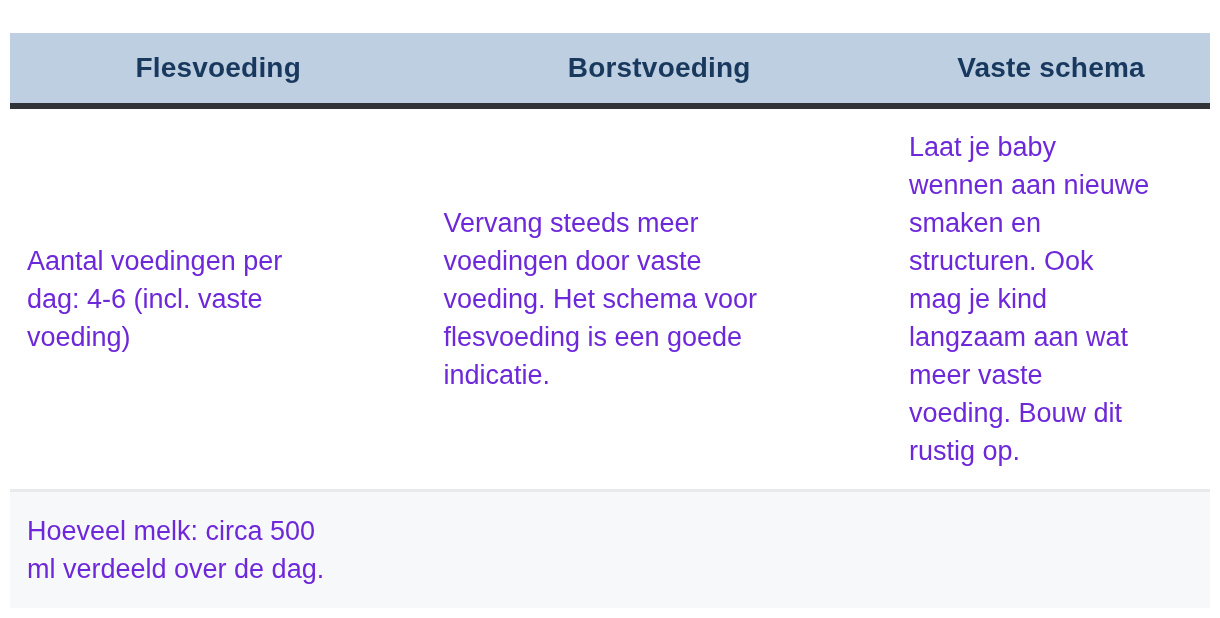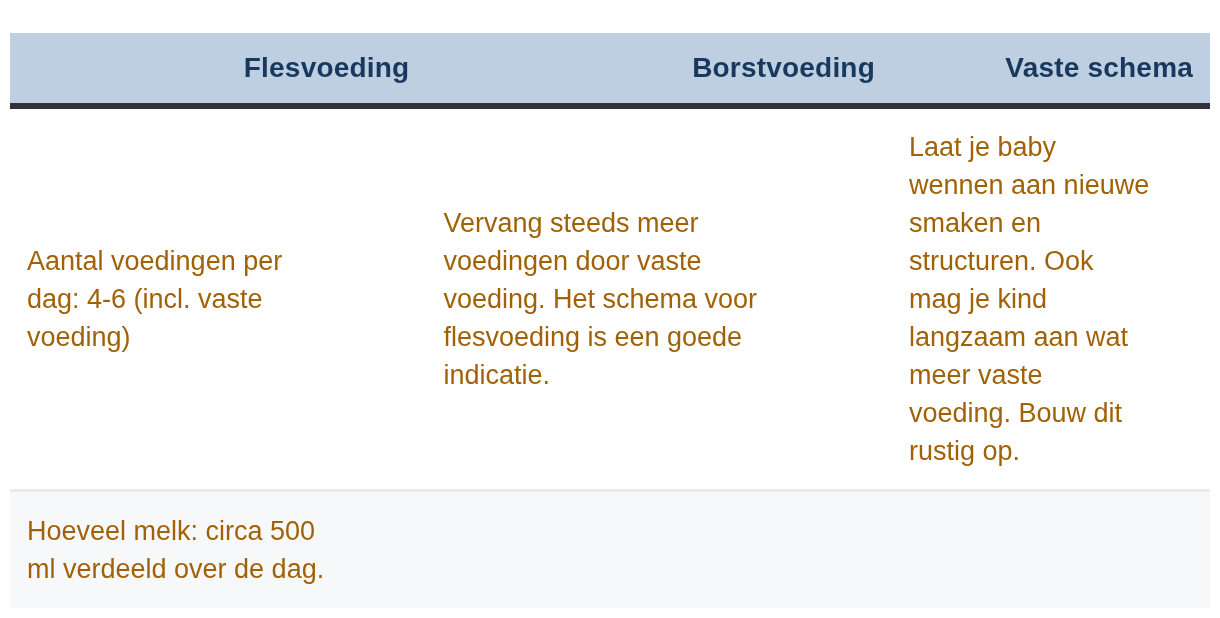--- a/index.html
+++ b/index.html
@@ -24,31 +24,31 @@
   }
   col.c1 { width: 34.7%; }
   col.c2 { width: 38.8%; }
   col.c3 { width: 26.5%; }
 
   thead th {
     background: #becfe2;
     color: #18395d;
     font-size: 28px;
     font-weight: bold;
-    text-align: right;
+    text-align: center;
     vertical-align: middle;
     height: 76px;
     box-sizing: border-box;
     padding: 0 17px;
     border-bottom: 6px solid #303438;
     letter-spacing: 0.2px;
   }
 
   tbody td {
-    color: #a16207;
+    color: #6d28d9;
     font-size: 27px;
     line-height: 38px;
     font-weight: normal;
     text-align: left;
     vertical-align: middle;
     box-sizing: border-box;
     padding: 16px 17px;
     white-space: pre-line;
     overflow: hidden;
   }

